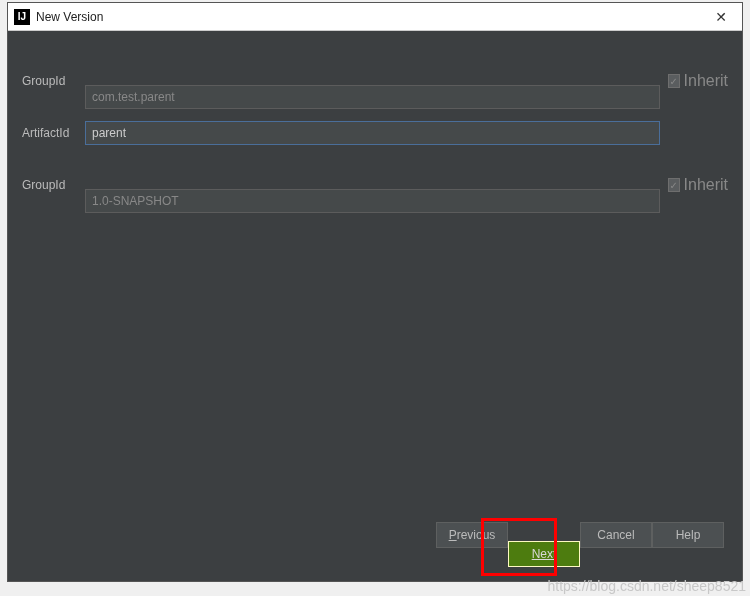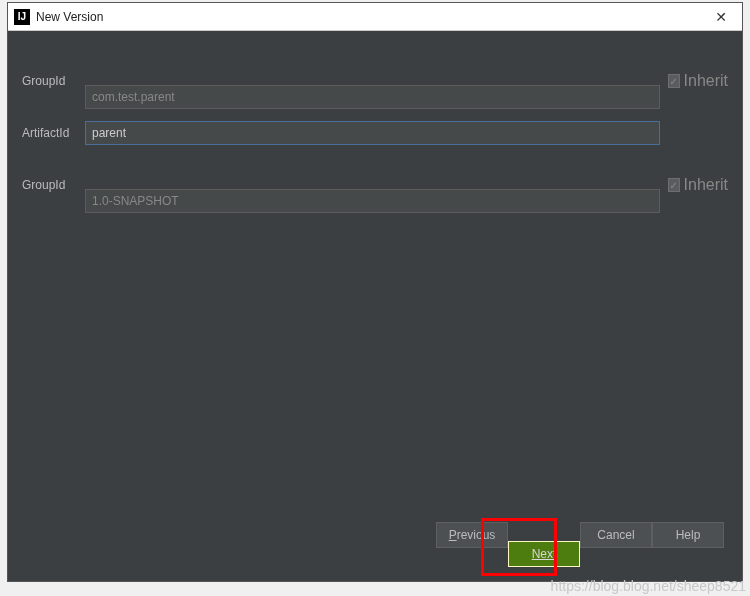--- a/index.html
+++ b/index.html
@@ -209,13 +209,13 @@
         </div>
       <div class="btn">Cancel</div>
       <div class="btn">Help</div>
     </div>
 
   </div>
 </div>
 
 <div class="highlight-box" style="left:481px; top:518px; width:76px; height:58px;"></div>
 
-<div class="watermark">https://blog.blog.net/sheep8521</div>
+<div class="watermark">https://blog.csdn.net/sheep8521</div>
 
 </body></html>

